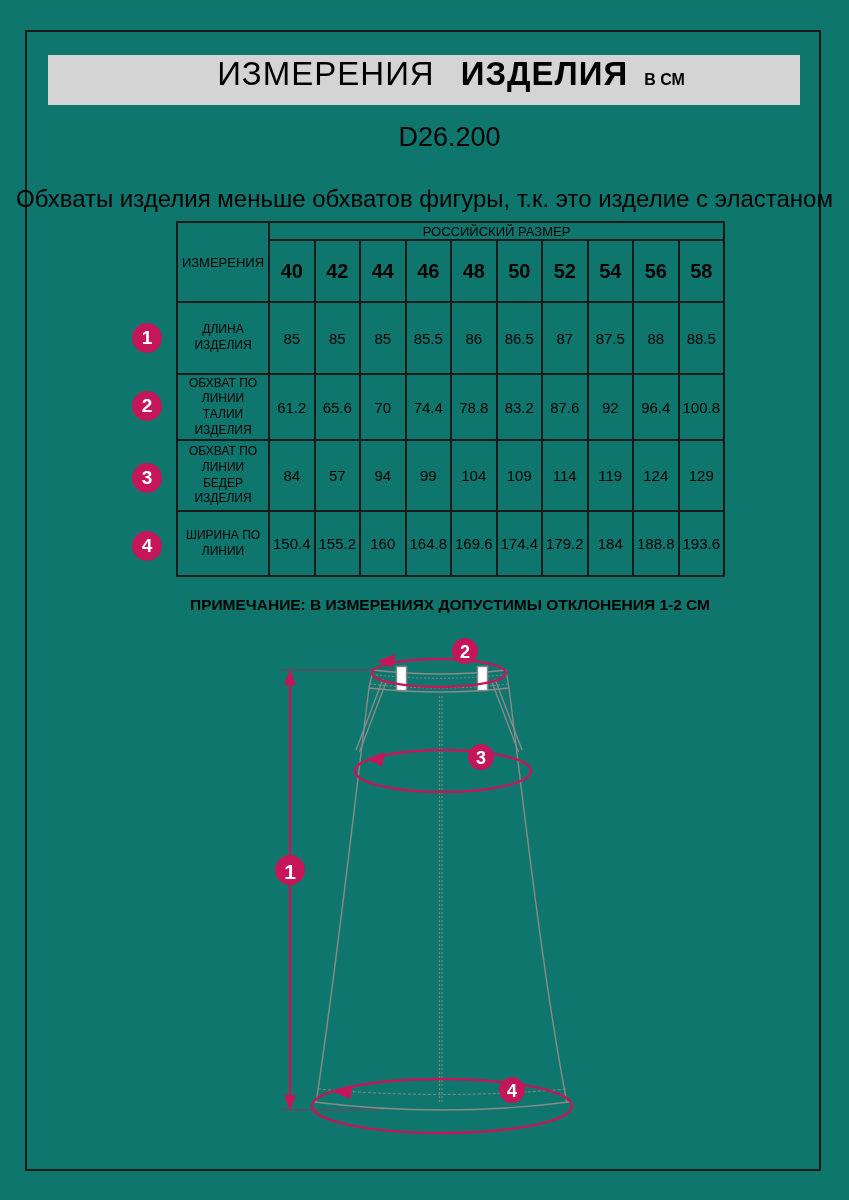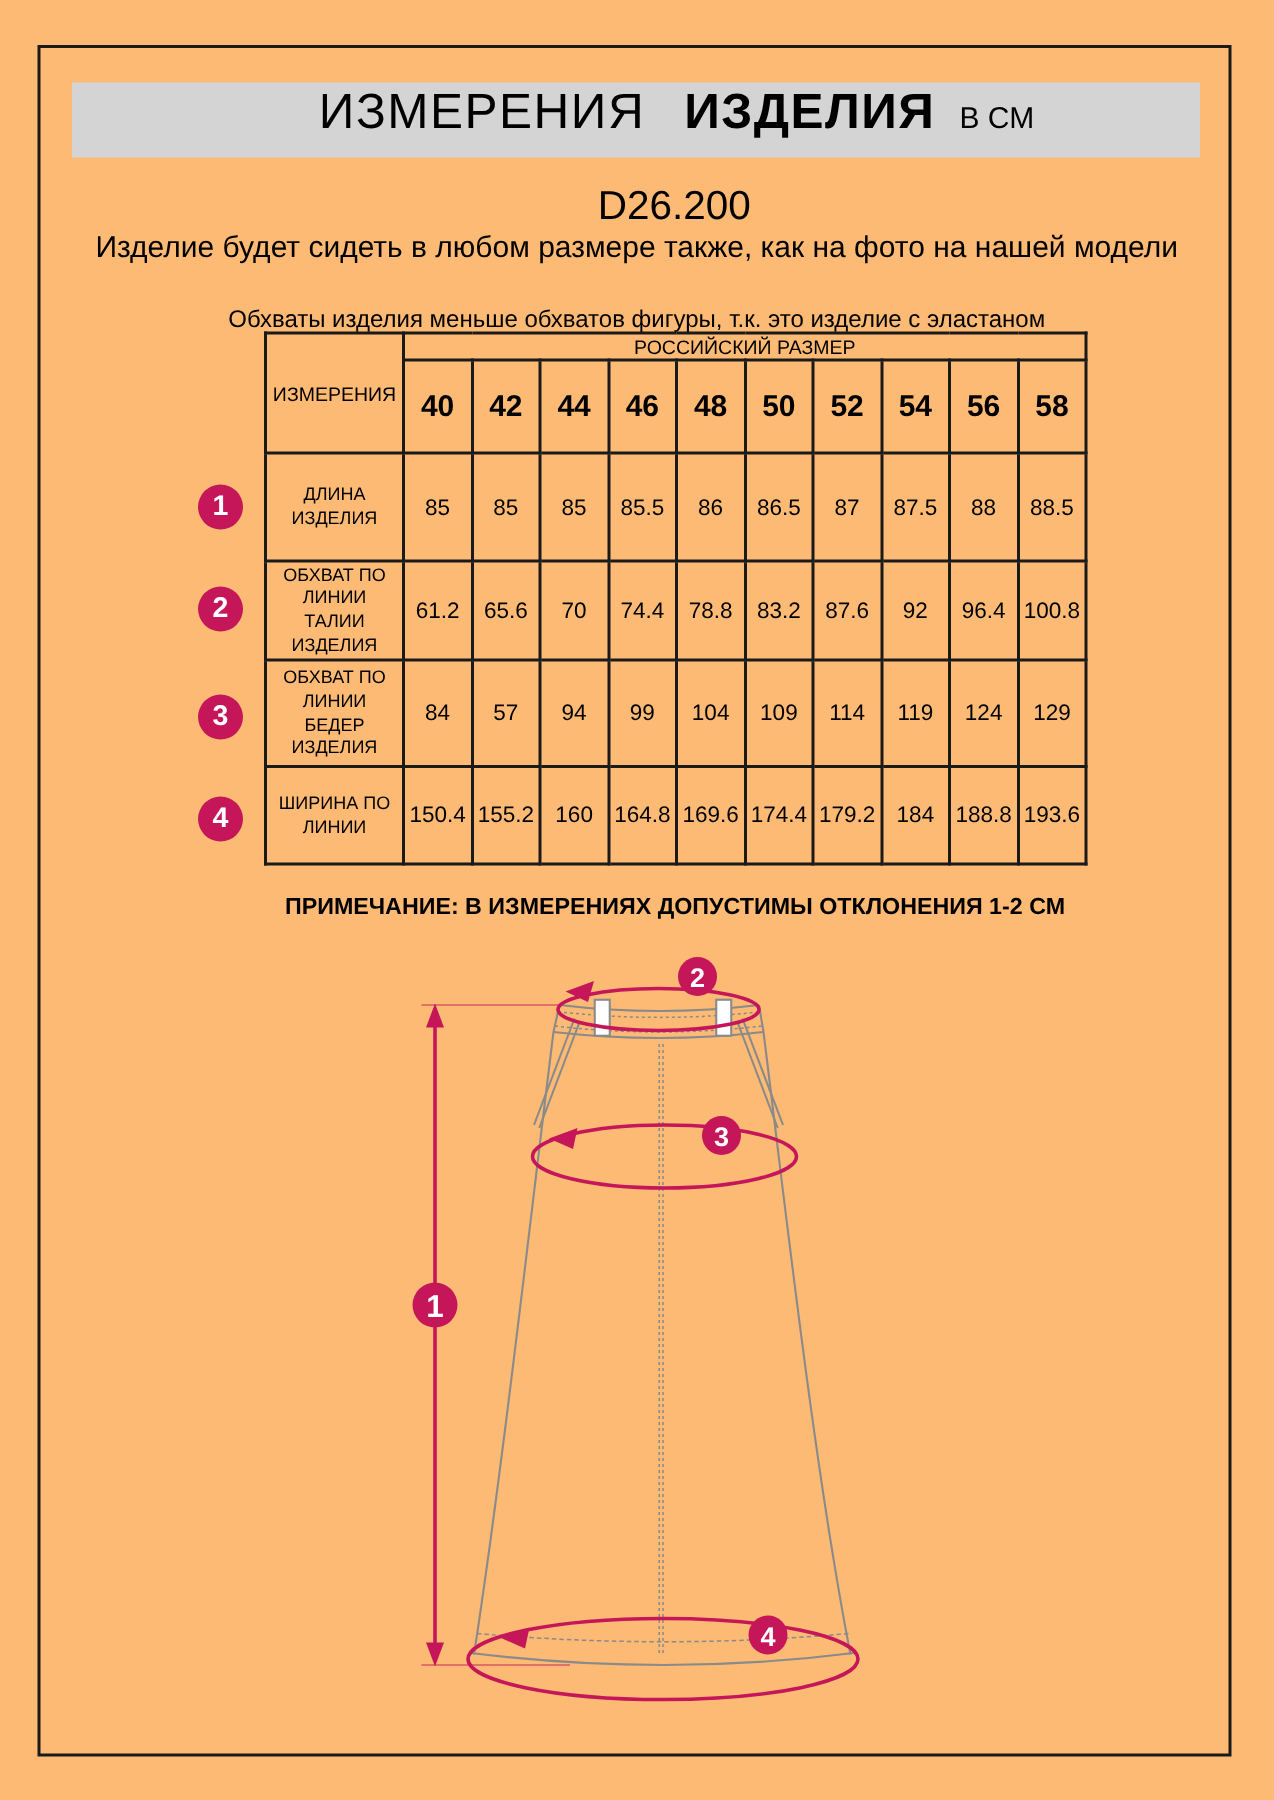--- a/index.html
+++ b/index.html
@@ -1,26 +1,26 @@
 <!DOCTYPE html>
 <html><head>
 <meta charset="utf-8">
 <style>
   html,body{margin:0;padding:0;background:#fff;}
-  .page{position:relative;width:849px;height:1200px;background:#fdba74;overflow:hidden;
+  .page{position:relative;width:849px;height:1200px;background:#0f766e;overflow:hidden;
         font-family:"Liberation Sans","DejaVu Sans",sans-serif;color:#000;}
   .frame{position:absolute;left:25px;top:30px;width:792px;height:1137px;border:2px solid #1a1a1a;}
   .banner{position:absolute;left:48px;top:55px;width:752px;height:50px;background:#d4d4d4;
           display:flex;align-items:baseline;justify-content:center;padding-left:54px;box-sizing:border-box;}
   .banner .t1{font-size:33px;font-weight:400;letter-spacing:1px;}
   .banner .t2{font-size:33px;font-weight:700;margin-left:26px;letter-spacing:1px;}
-  .banner .t3{font-size:20px;font-weight:400;margin-left:16px;}
+  .banner .t3{font-size:16px;font-weight:700;margin-left:16px;}
   .model-code{position:absolute;left:176px;top:122px;width:547px;text-align:center;font-size:27px;}
   .sub1{position:absolute;left:0;top:154px;width:849px;text-align:center;font-size:20px;}
-  .sub2{position:absolute;left:0;top:185px;width:849px;text-align:center;font-size:16px;margin-top:20px;}
+  .sub2{position:absolute;left:0;top:185px;width:849px;text-align:center;font-size:24px;}
   table.size-table{position:absolute;left:176px;top:221px;width:547px;border-collapse:collapse;table-layout:fixed;}
   table.size-table td{border:2px solid #1a1a1a;text-align:center;vertical-align:middle;padding:0;}
   td.corner{font-size:14px;}
   tr.tr-head{height:18px;}
   tr.tr-head td{font-size:13px;}
   tr.tr-size{height:62px;}
   tr.tr-size td{font-size:20px;font-weight:700;}
   tr.tr-r0{height:72px;} tr.tr-r1{height:66px;} tr.tr-r2{height:71px;} tr.tr-r3{height:65px;}
   td.rlabel{font-size:12px;line-height:1.3;white-space:pre-line;}
   td.val{font-size:15px;}
@@ -36,21 +36,20 @@
 
   <div class="frame"></div>
 
   <div class="banner">
     <span class="t1">ИЗМЕРЕНИЯ</span>
     <span class="t2">ИЗДЕЛИЯ</span>
     <span class="t3">В СМ</span>
   </div>
 
   <div class="model-code">D26.200</div>
-  <div class="sub1">Изделие будет сидеть в любом размере также, как на фото на нашей  модели</div>
   <div class="sub2">Обхваты изделия меньше обхватов фигуры, т.к. это изделие с  эластаном</div>
 
   <table class="size-table">
     <colgroup>
       <col style="width:92px">
       <col style="width:45.5px">
         <col style="width:45.5px">
         <col style="width:45.5px">
         <col style="width:45.5px">
         <col style="width:45.5px">

